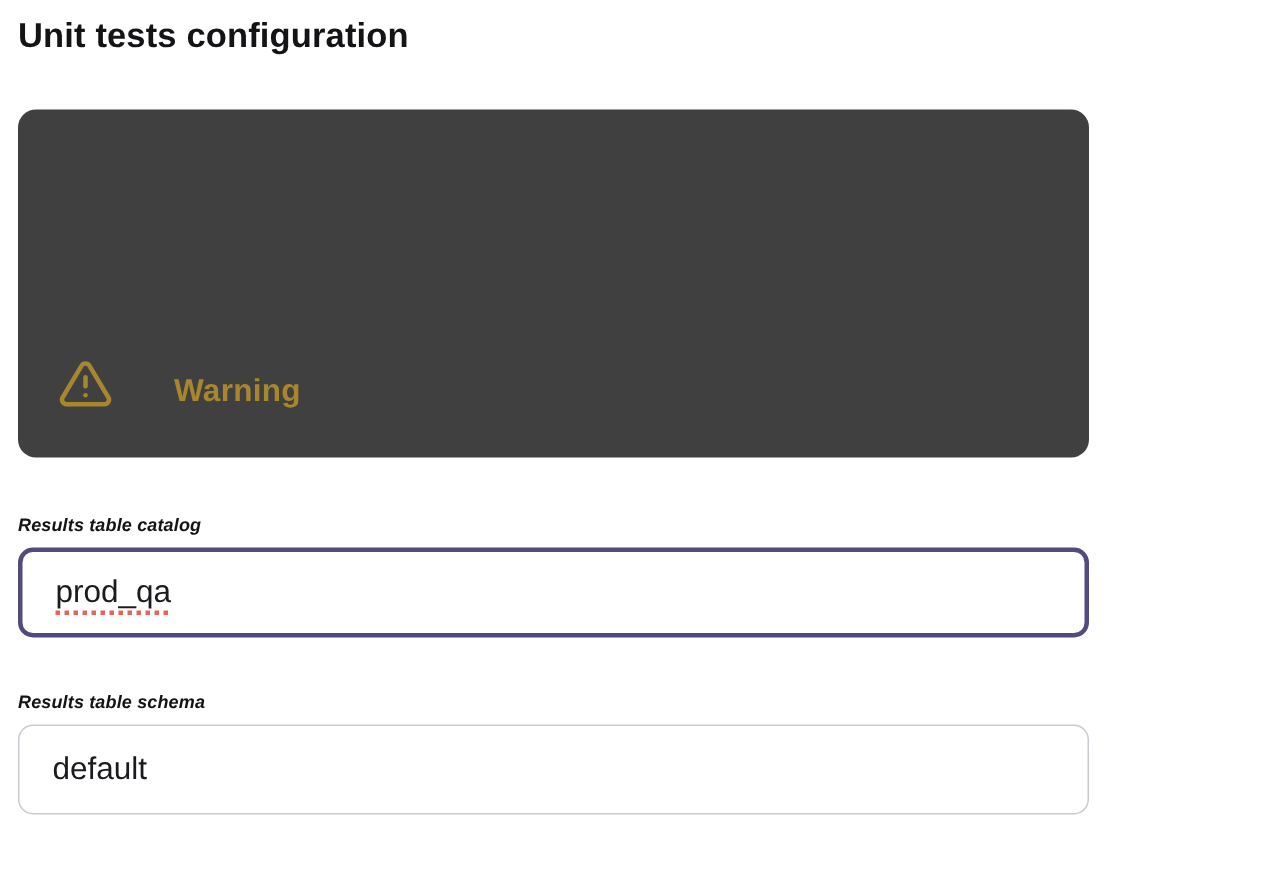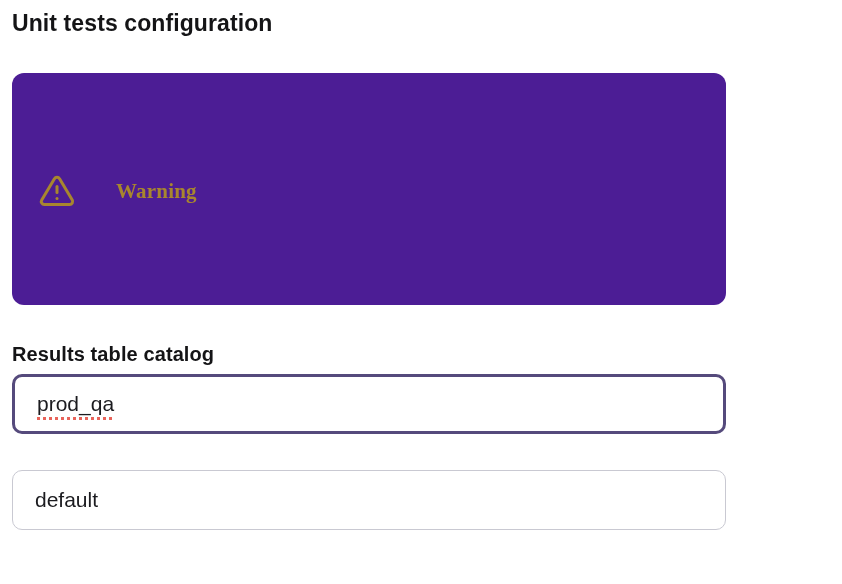--- a/index.html
+++ b/index.html
@@ -16,28 +16,27 @@
   }
   .page-title {
     font-size: 23px;
     font-weight: 700;
     color: #141416;
     letter-spacing: 0.1px;
     margin-bottom: 36px;
   }
   
   .warning-banner {
-    background: #4c1d95;
+    background: #404040;
     border-radius: 12px;
     display: flex;
-    align-items: center;
+    align-items: flex-end;
     padding: 30px 28px 26px 26px;
     min-height: 232px;
     margin-bottom: 38px;
-    font-family: Liberation Serif, serif;
   }
   .warning-icon-wrap {
     flex: 0 0 38px;
     margin-right: 40px;
     margin-top: 4px;
   }
   .warning-icon-wrap svg {
     width: 38px; height: 36px;
     stroke: #a8862e;
   }
@@ -54,25 +53,26 @@
     font-size: 21px;
     font-weight: 400;
     line-height: 36px;
     letter-spacing: 0.2px;
     max-width: 565px;
   }
   
   .field { margin-bottom: 36px; }
   .field-label {
     display: block;
-    font-size: 20px;
+    font-size: 12px;
     font-weight: 700;
     color: #141416;
     margin-bottom: 8px;
     letter-spacing: 0.1px;
+    font-style: italic;
   }
   .textbox {
     width: 100%;
     height: 60px;
     border-radius: 10px;
     background: #ffffff;
     display: flex;
     align-items: center;
     padding: 0 22px;
     font-size: 21px;
@@ -114,18 +114,19 @@
   </div>
 
   <div class="field">
     <label class="field-label">Results table catalog</label>
     <div class="textbox focused" role="textbox">
       <span class="spellcheck-error">prod_qa</span>
     </div>
   </div>
 
   <div class="field">
+    <label class="field-label">Results table schema</label>
     <div class="textbox normal" role="textbox">
       <span>default</span>
     </div>
   </div>
 
 </div>
 
 </body></html>

